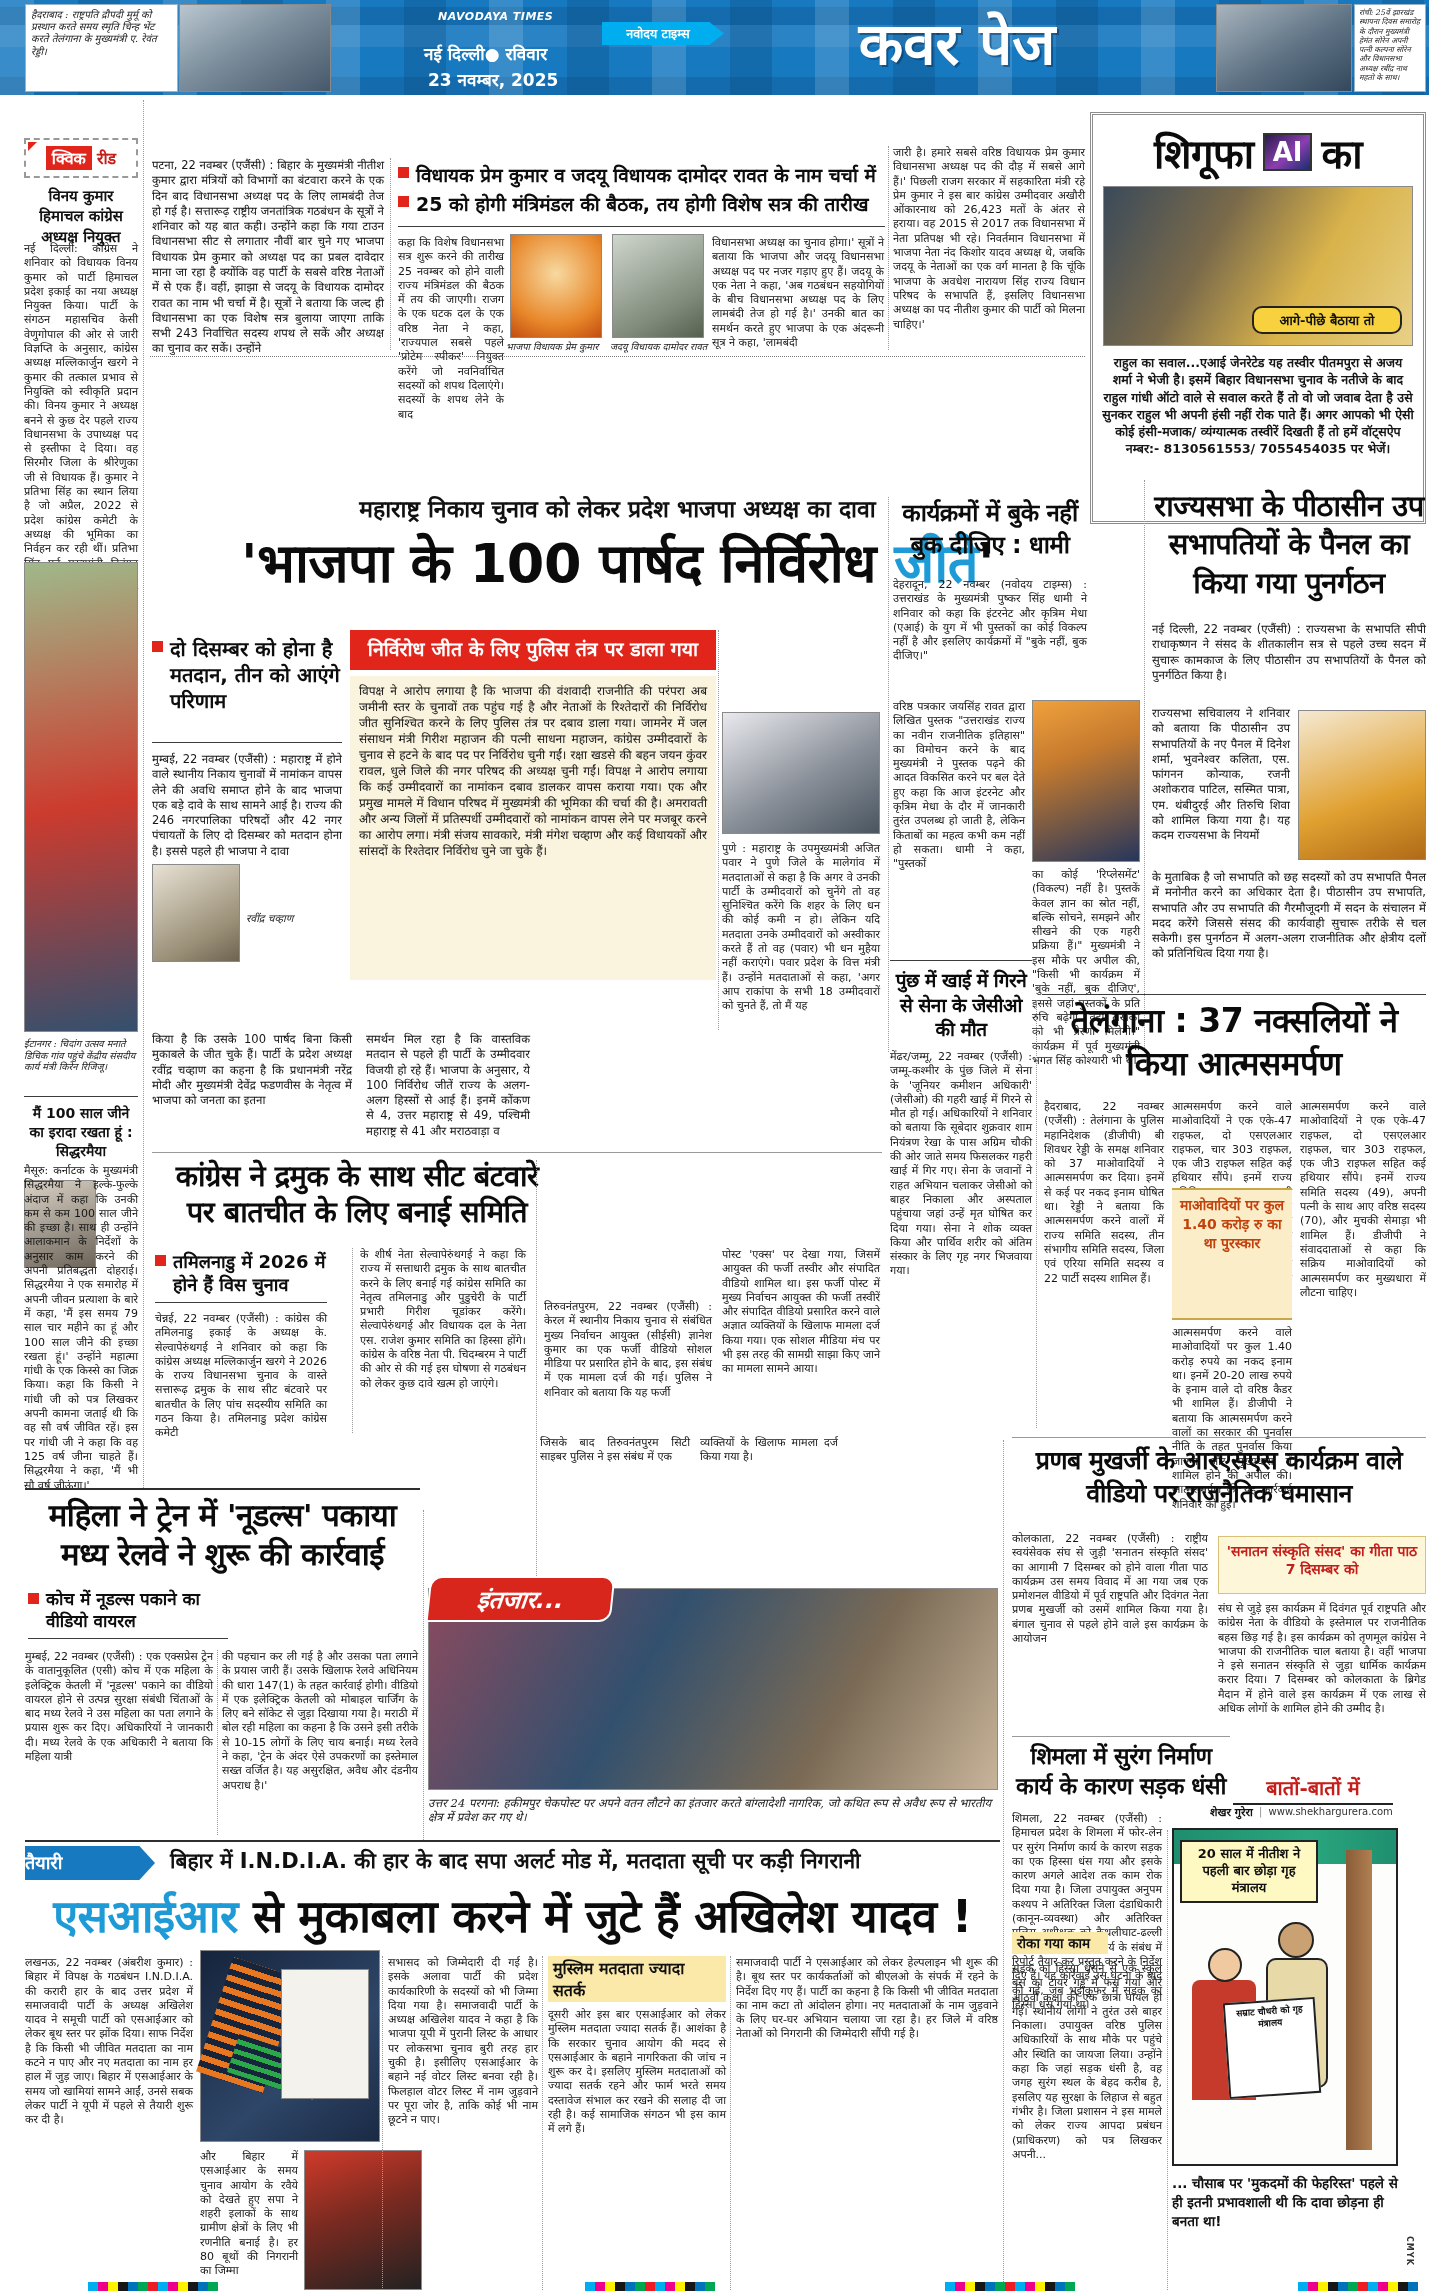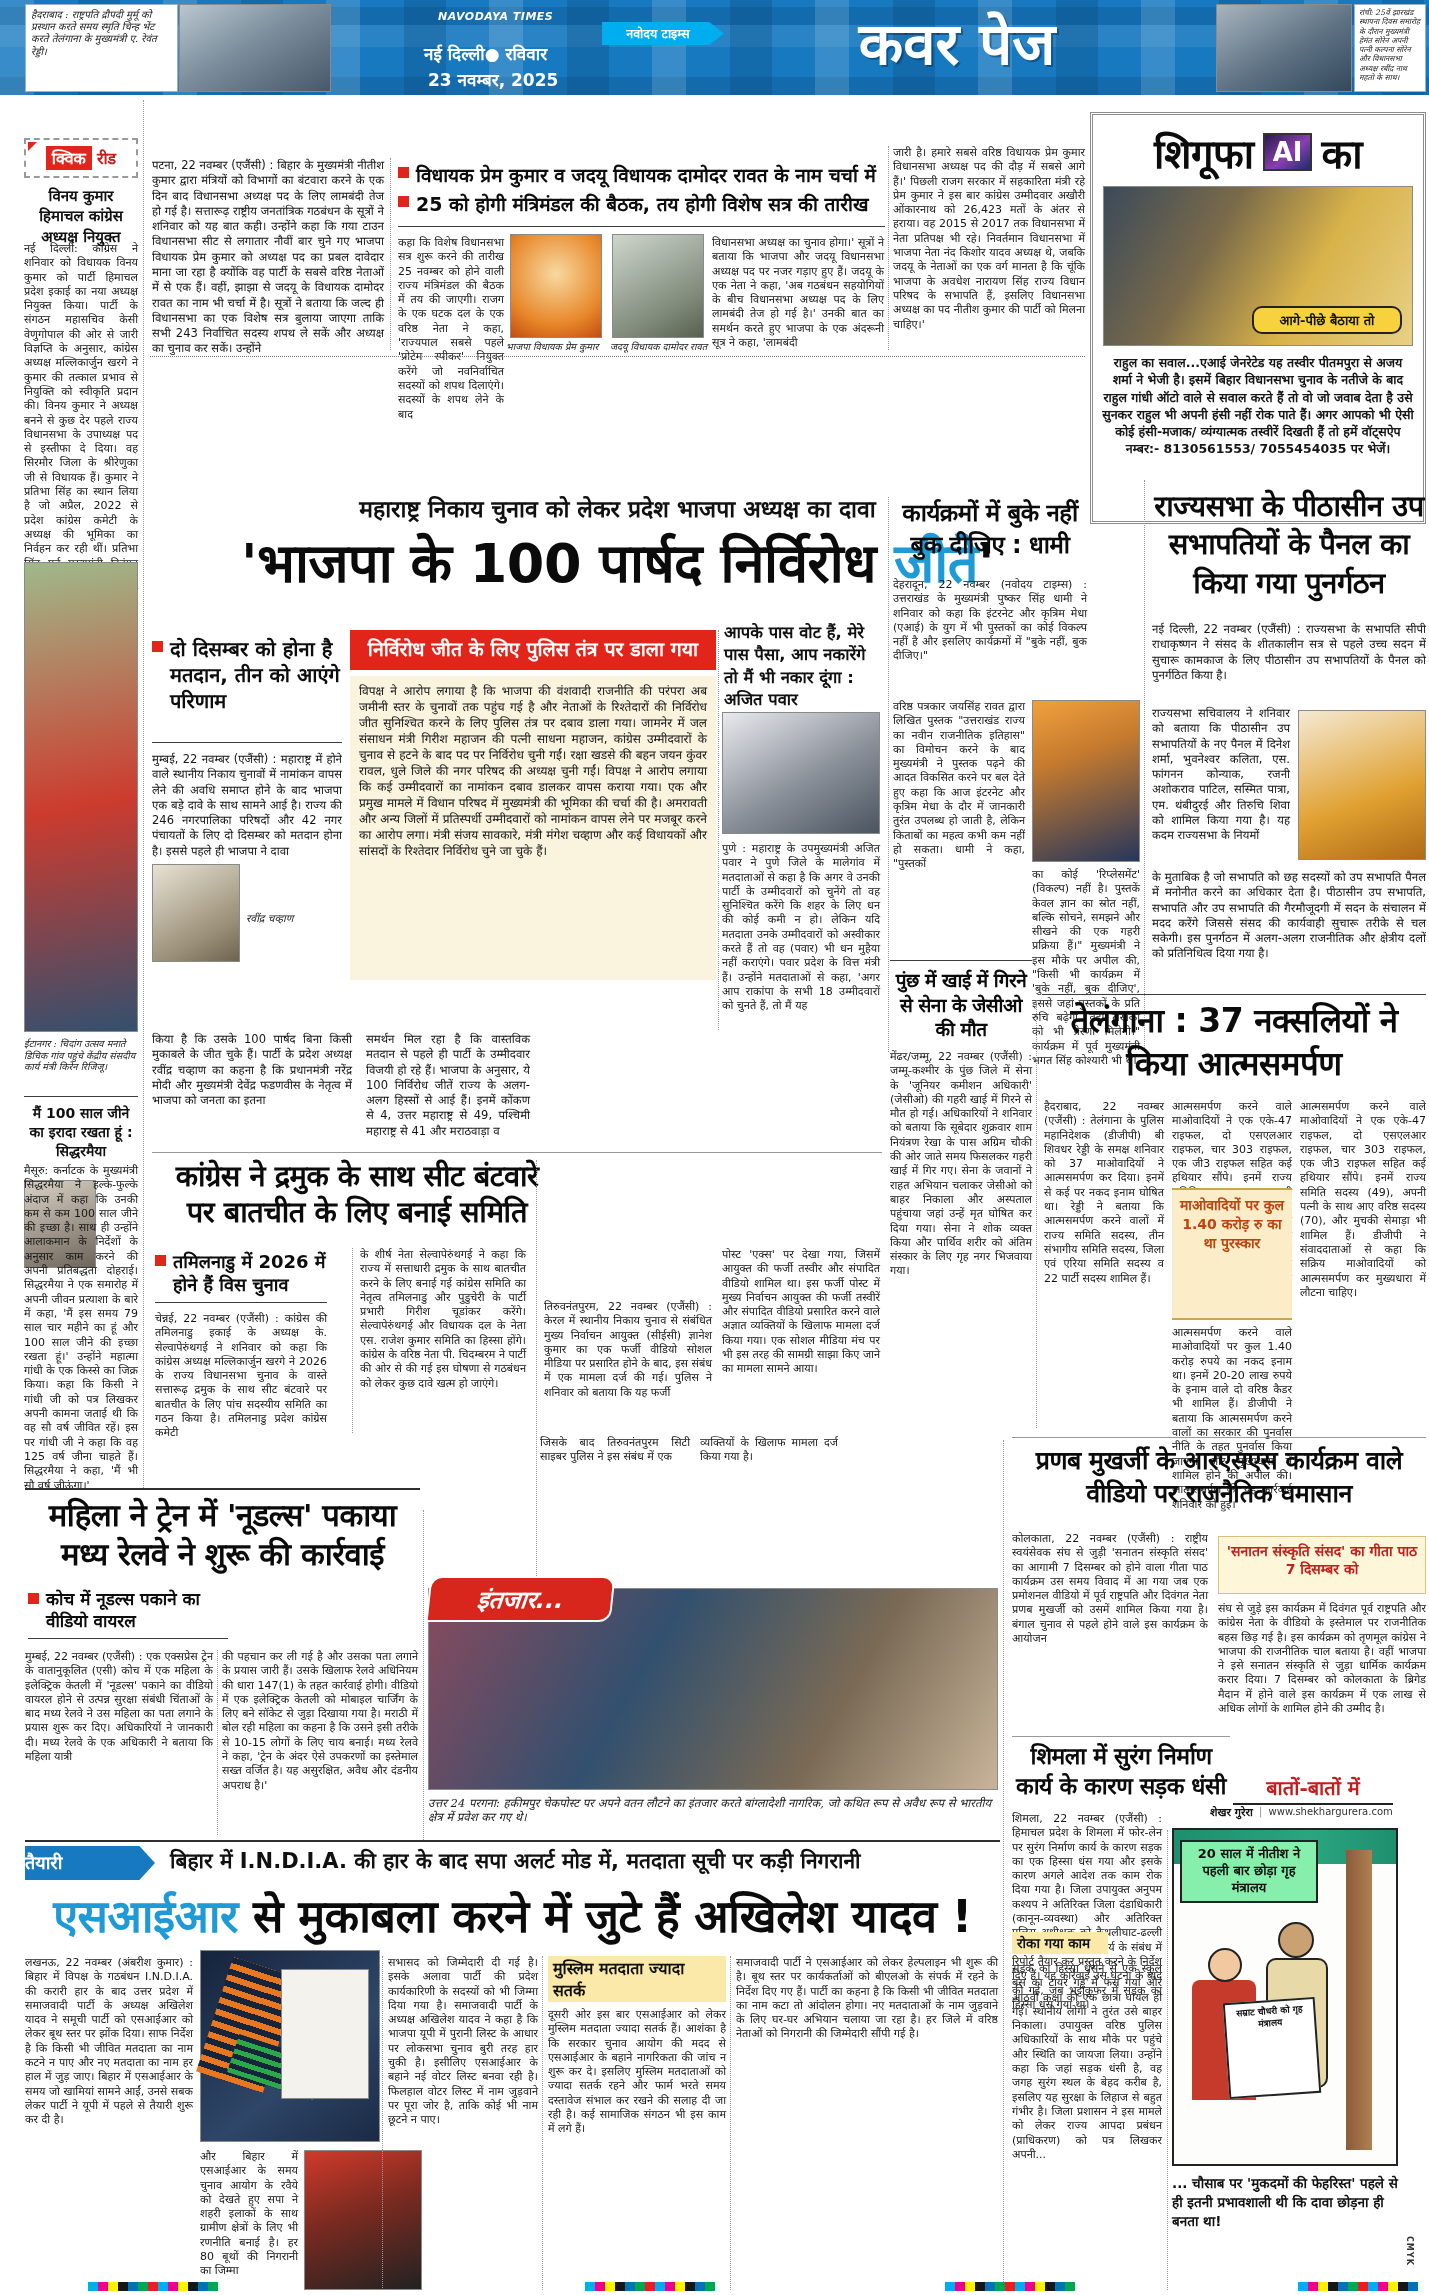--- a/index.html
+++ b/index.html
@@ -109,21 +109,20 @@
   <div class="ab bullet" style="left:152px;top:636px;width:190px;font-size:20px;line-height:1.3">
     <span class="rsq"></span>
       <span>दो दिसम्बर को होना है मतदान, तीन को आएंगे परिणाम</span>
   </div>
   <div class="ab hline" style="left:152px;top:742px;width:190px"></div>
   <div class="ab bd" style="left:152px;top:752px;width:190px;height:230px">मुम्बई, 22 नवम्बर (एजैंसी) : महाराष्ट्र में होने वाले स्थानीय निकाय चुनावों में नामांकन वापस लेने की अवधि समाप्त होने के बाद भाजपा एक बड़े दावे के साथ सामने आई है। राज्य की 246 नगरपालिका परिषदों और 42 नगर पंचायतों के लिए दो दिसम्बर को मतदान होना है। इससे पहले ही भाजपा ने दावा</div>
   <div class="ab ph" style="left:152px;top:864px;width:88px;height:98px;background:linear-gradient(150deg,#e8e2d5 0%,#9a8f77 70%,#6e6350 100%)"></div>
   <div class="ab pcap" style="left:246px;top:912px;width:96px;font-size:10.5px">रवींद्र चव्हाण</div>
   <div class="ab redbox" style="left:350px;top:630px;width:366px;height:40px;font-size:19.5px;line-height:40px">निर्विरोध जीत के लिए पुलिस तंत्र पर डाला गया दबाव</div>
   <div class="ab creambox bd" style="left:350px;top:676px;width:366px;height:304px;padding:8px 9px;font-size:12px">विपक्ष ने आरोप लगाया है कि भाजपा की वंशवादी राजनीति की परंपरा अब जमीनी स्तर के चुनावों तक पहुंच गई है और नेताओं के रिश्तेदारों की निर्विरोध जीत सुनिश्चित करने के लिए पुलिस तंत्र पर दबाव डाला गया। जामनेर में जल संसाधन मंत्री गिरीश महाजन की पत्नी साधना महाजन, कांग्रेस उम्मीदवारों के चुनाव से हटने के बाद पद पर निर्विरोध चुनी गईं। रक्षा खडसे की बहन जयन कुंवर रावल, धुले जिले की नगर परिषद की अध्यक्ष चुनी गईं। विपक्ष ने आरोप लगाया कि कई उम्मीदवारों का नामांकन दबाव डालकर वापस कराया गया। एक और प्रमुख मामले में विधान परिषद में मुख्यमंत्री की भूमिका की चर्चा की है। अमरावती और अन्य जिलों में प्रतिस्पर्धी उम्मीदवारों को नामांकन वापस लेने पर मजबूर करने का आरोप लगा। मंत्री संजय सावकारे, मंत्री मंगेश चव्हाण और कई विधायकों और सांसदों के रिश्तेदार निर्विरोध चुने जा चुके हैं।</div>
-  <div class="ab b" style="left:724px;top:622px;width:158px;font-size:16.5px;line-height:1.35">आपके पास वोट हैं, मेरे पास पैसा, आप नकारेंगे तो मैं भी नकार दूंगा : अजित पवार</div>
   <div class="ab ph" style="left:722px;top:712px;width:158px;height:122px;background:linear-gradient(150deg,#e9e9ee 0%,#8a9099 55%,#4a5560 100%)"></div>
   <div class="ab bd2" style="left:722px;top:842px;width:158px;height:188px">पुणे : महाराष्ट्र के उपमुख्यमंत्री अजित पवार ने पुणे जिले के मालेगांव में मतदाताओं से कहा है कि अगर वे उनकी पार्टी के उम्मीदवारों को चुनेंगे तो वह सुनिश्चित करेंगे कि शहर के लिए धन की कोई कमी न हो। लेकिन यदि मतदाता उनके उम्मीदवारों को अस्वीकार करते हैं तो वह (पवार) भी धन मुहैया नहीं कराएंगे। पवार प्रदेश के वित्त मंत्री हैं। उन्होंने मतदाताओं से कहा, 'अगर आप राकांपा के सभी 18 उम्मीदवारों को चुनते हैं, तो मैं यह</div>
   <div class="ab bd" style="left:152px;top:1032px;width:200px;height:118px">किया है कि उसके 100 पार्षद बिना किसी मुकाबले के जीत चुके हैं। पार्टी के प्रदेश अध्यक्ष रवींद्र चव्हाण का कहना है कि प्रधानमंत्री नरेंद्र मोदी और मुख्यमंत्री देवेंद्र फडणवीस के नेतृत्व में भाजपा को जनता का इतना</div>
   <div class="ab bd" style="left:366px;top:1032px;width:164px;height:118px">समर्थन मिल रहा है कि वास्तविक मतदान से पहले ही पार्टी के उम्मीदवार विजयी हो रहे हैं। भाजपा के अनुसार, ये 100 निर्विरोध जीतें राज्य के अलग-अलग हिस्सों से आई हैं। इनमें कोंकण से 4, उत्तर महाराष्ट्र से 49, पश्चिमी महाराष्ट्र से 41 और मराठवाड़ा व</div>
   <div class="ab vline" style="left:718px;top:630px;height:400px"></div>
 
   <div class="ab headline ctr" style="left:893px;top:497px;width:194px;font-size:24px;line-height:1.35">कार्यक्रमों में बुके नहीं बुक दीजिए : धामी</div>
   <div class="ab bd2" style="left:893px;top:578px;width:194px;height:118px">देहरादून, 22 नवम्बर (नवोदय टाइम्स) : उत्तराखंड के मुख्यमंत्री पुष्कर सिंह धामी ने शनिवार को कहा कि इंटरनेट और कृत्रिम मेधा (एआई) के युग में भी पुस्तकों का कोई विकल्प नहीं है और इसलिए कार्यक्रमों में "बुके नहीं, बुक दीजिए।"</div>
   <div class="ab bd2" style="left:893px;top:700px;width:132px;height:352px">वरिष्ठ पत्रकार जयसिंह रावत द्वारा लिखित पुस्तक "उत्तराखंड राज्य का नवीन राजनीतिक इतिहास" का विमोचन करने के बाद मुख्यमंत्री ने पुस्तक पढ़ने की आदत विकसित करने पर बल देते हुए कहा कि आज इंटरनेट और कृत्रिम मेधा के दौर में जानकारी तुरंत उपलब्ध हो जाती है, लेकिन किताबों का महत्व कभी कम नहीं हो सकता। धामी ने कहा, "पुस्तकों</div>
   <div class="ab ph" style="left:1032px;top:700px;width:108px;height:162px;background:linear-gradient(160deg,#f0a13c 0%,#c57a2e 35%,#26365c 100%)"></div>
@@ -202,21 +201,21 @@
   <div class="ab vline" style="left:1167px;top:1830px;height:460px"></div>
   <div class="ab b red ctr" style="left:1233px;top:1774px;width:160px;font-size:20px;border-bottom:2px solid #222;padding-bottom:2px">बातों-बातों में</div>
   <div class="ab" style="left:1210px;top:1804px;width:200px;font-size:11px;display:flex;gap:6px;align-items:center">
     <span class="b">शेखर गुरेरा</span>
     <span style="color:#999">|</span>
     <span style="font-size:10px;color:#333">www.shekhargurera.com</span>
   </div>
   <div class="ab" style="left:1172px;top:1828px;width:226px;height:338px;border:2px solid #222;background:#fdfdfb;overflow:hidden">
     <div class="ab" style="left:0;top:0;width:226px;height:34px;background:linear-gradient(90deg,#1e8e6e,#2aa67e 60%,#1e8e6e)"></div>
     <div class="ab" style="left:172px;top:20px;width:26px;height:300px;background:linear-gradient(90deg,#8a5c38,#b08052)"></div>
-    <div class="ab b" style="left:6px;top:10px;width:138px;background:#86efac;border:2px solid #222;padding:4px 5px;font-size:13px;line-height:1.3;text-align:center">20 साल में नीतीश ने पहली बार छोड़ा गृह मंत्रालय</div>
+    <div class="ab b" style="left:6px;top:10px;width:138px;background:#fef9c3;border:2px solid #222;padding:4px 5px;font-size:13px;line-height:1.3;text-align:center">20 साल में नीतीश ने पहली बार छोड़ा गृह मंत्रालय</div>
     <div class="ab" style="left:18px;top:150px;width:64px;height:120px;background:#c53a2a;border-radius:8px 8px 0 0"></div>
     <div class="ab" style="left:34px;top:118px;width:34px;height:34px;background:#f0c9a0;border:2px solid #222;border-radius:50%"></div>
     <div class="ab" style="left:104px;top:92px;width:36px;height:36px;background:#caa173;border:2px solid #222;border-radius:50%"></div>
     <div class="ab" style="left:92px;top:128px;width:62px;height:130px;background:#e8d9a8;border:2px solid #222;border-radius:10px"></div>
     <div class="ab b" style="left:52px;top:170px;width:92px;height:96px;background:#fff;border:2px solid #222;font-size:9px;line-height:1.3;padding:4px;text-align:center;transform:rotate(-4deg)">सम्राट चौधरी को गृह मंत्रालय</div>
   </div>
   <div class="ab b" style="left:1172px;top:2174px;width:228px;font-size:13.5px;line-height:1.4">... चौसाब पर 'मुकदमों की फेहरिस्त' पहले से ही इतनी प्रभावशाली थी कि दावा छोड़ना ही बनता था!</div>
 
   <div class="ab hline2" style="left:25px;top:1840px;width:975px"></div>
   <div class="ab tag-arrow b wt" style="left:25px;top:1846px;width:130px;height:34px;background:#1779c0;font-size:18px;line-height:34px;padding-right:12px">तैयारी</div>

